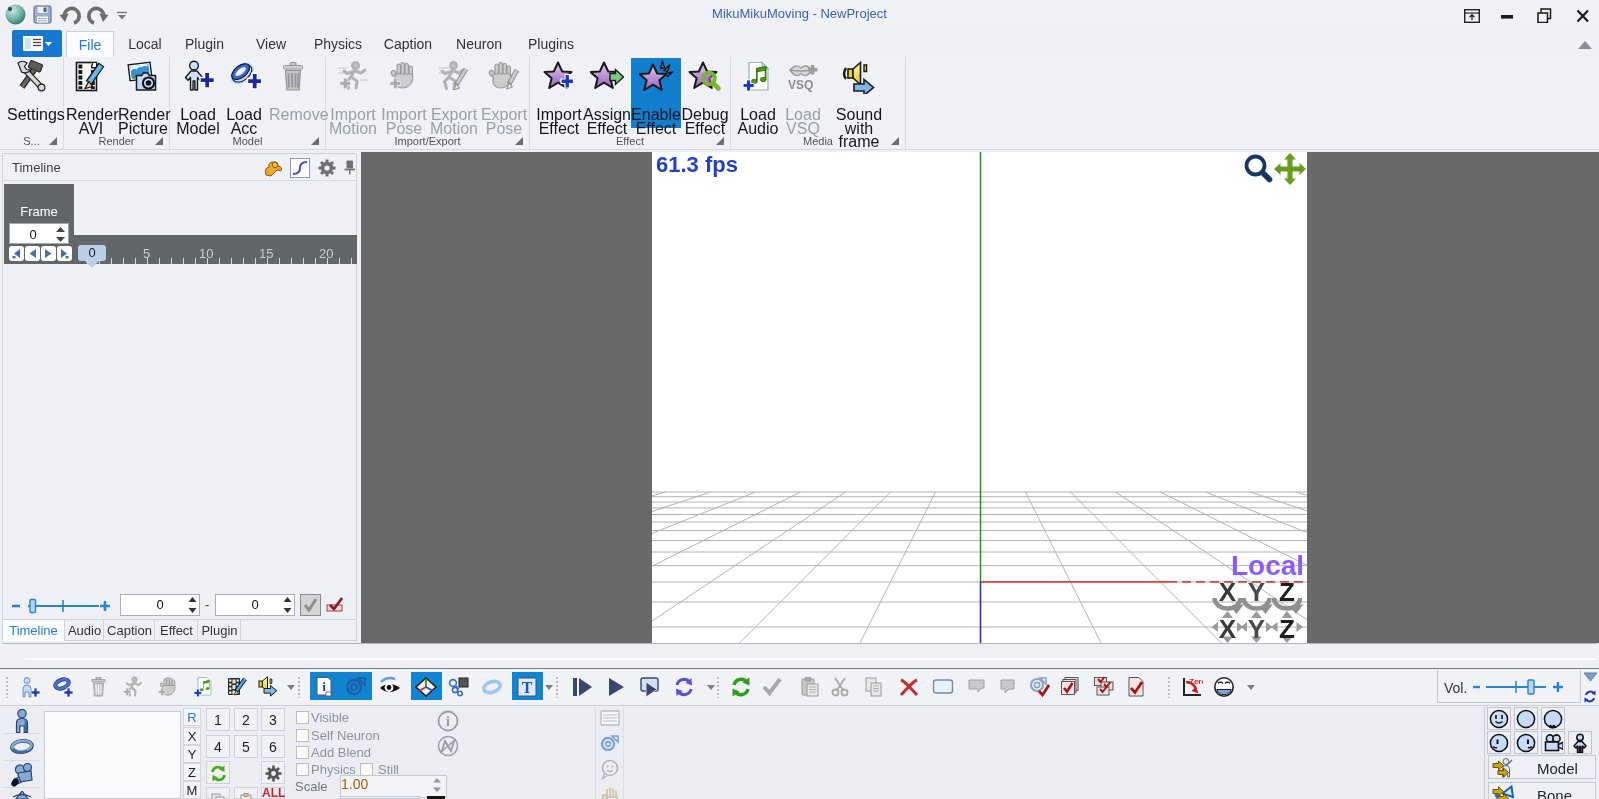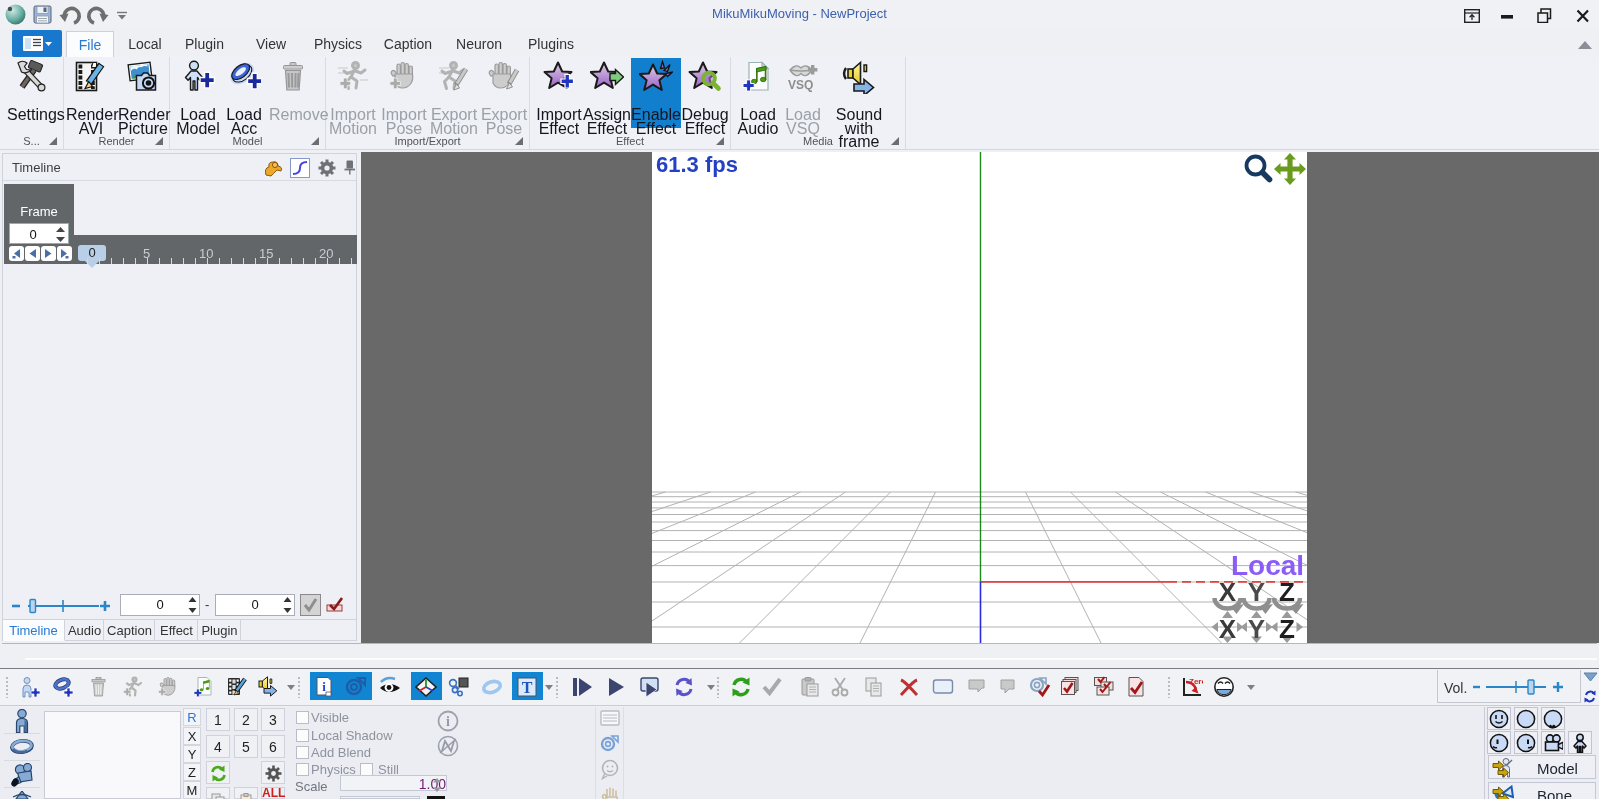--- a/index.html
+++ b/index.html
@@ -933,29 +933,29 @@
         <rect x="6" y="4" width="8" height="7" fill="#eee" stroke="#9a9a9a"></rect>
       </svg></div>
 <div class="gbtn" style="left:234px;top:80px;height:12px"><svg width="16" height="11">
         <rect x="3" y="2" width="10" height="9" fill="#f6ecd4" stroke="#9a9a9a"></rect>
         <rect x="6" y="0.5" width="4" height="3" fill="#ccc" stroke="#9a9a9a"></rect>
       </svg></div>
 <div class="gbtn" style="left:261px;top:80px;height:12px;color:#cc2020;font-weight:bold;font-size:12px;line-height:11px">ALL</div>
 <div class="cbox" style="left:296px;top:4px"></div>
     <div class="cbrow" style="left:311px;top:3px">Visible</div>
 <div class="cbox" style="left:296px;top:22px"></div>
-    <div class="cbrow" style="left:311px;top:21px">Local Shadow</div>
+    <div class="cbrow" style="left:311px;top:21px">Self Neuron</div>
 <div class="cbox" style="left:296px;top:39px"></div>
     <div class="cbrow" style="left:311px;top:38px">Add Blend</div>
 <div class="cbox" style="left:296px;top:56px"></div>
     <div class="cbrow" style="left:311px;top:55px">Physics</div>
 <div class="cbox" style="left:360px;top:56px"></div>
     <div class="cbrow" style="left:378px;top:55px">Still</div>
 <div class="cbrow" style="left:295px;top:72px;color:#70757e">Scale</div>
-<div class="abs" style="left:340px;top:68px;width:107px;height:16px;background:#f2f3f7;border:1px solid #c4c8d2;font-size:14px;color:#701a75;text-align:right;line-height:17px">1.00<svg class="abs" style="right:4px;top:1px" width="10" height="16">
+<div class="abs" style="left:340px;top:68px;width:107px;height:23px;background:#f2f3f7;border:1px solid #c4c8d2;font-size:14px;color:#a16207;text-align:left;line-height:17px">1.00<svg class="abs" style="right:4px;top:1px" width="10" height="16">
         <path d="M5 1 L9 5.5 H1 Z" fill="#999"></path>
         <path d="M5 15 L1 10.5 h8 Z" fill="#999"></path>
       </svg></div>
     <div class="abs" style="left:340px;top:89px;width:80px;height:3px;background:#f2f3f7;border:1px solid #c4c8d2"></div>
     <div class="abs" style="left:427px;top:89px;width:18px;height:3px;background:#111"></div>
 <div class="abs" style="left:437px;top:3px"><svg width="22" height="22">
         <circle cx="11" cy="11" r="9.5" fill="none" stroke="#9aa3ab" stroke-width="1.8"></circle>
         <text x="11" y="16" font-size="14" font-weight="bold" fill="#99a" text-anchor="middle" font-family="Liberation Serif">i</text>
       </svg></div>
 <div class="abs" style="left:437px;top:28px"><svg width="22" height="22">

